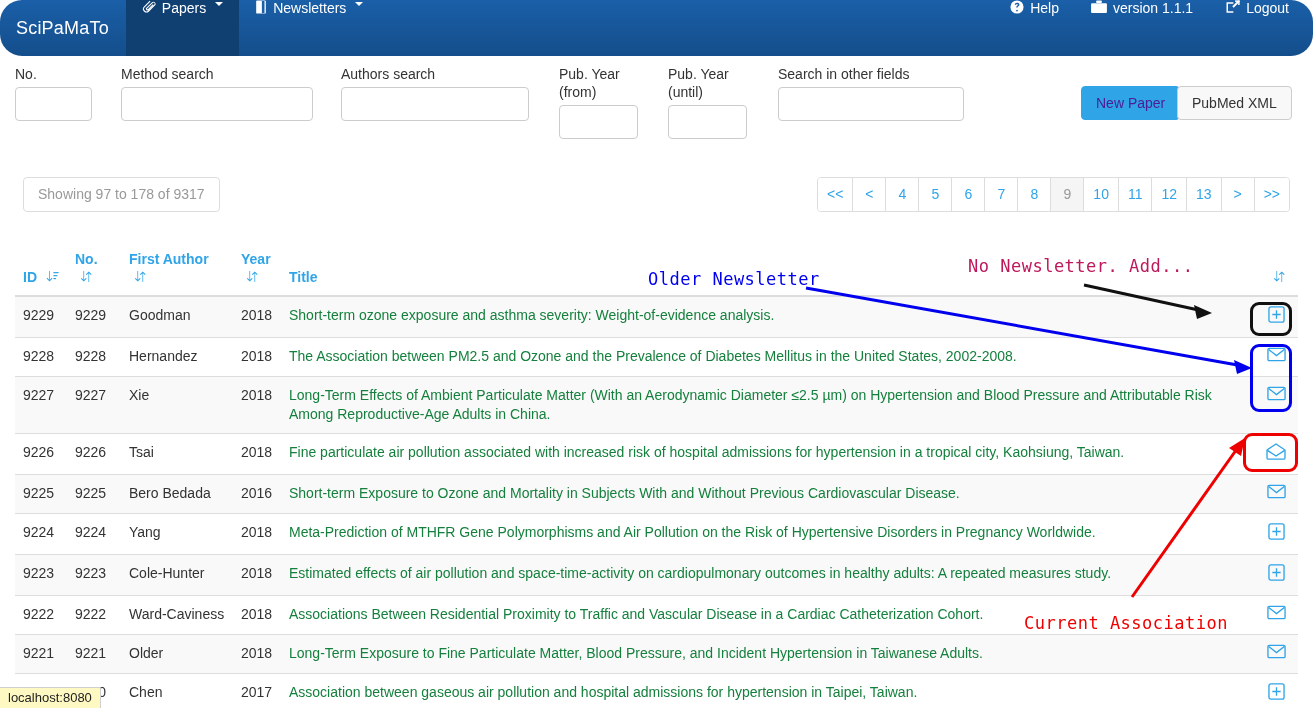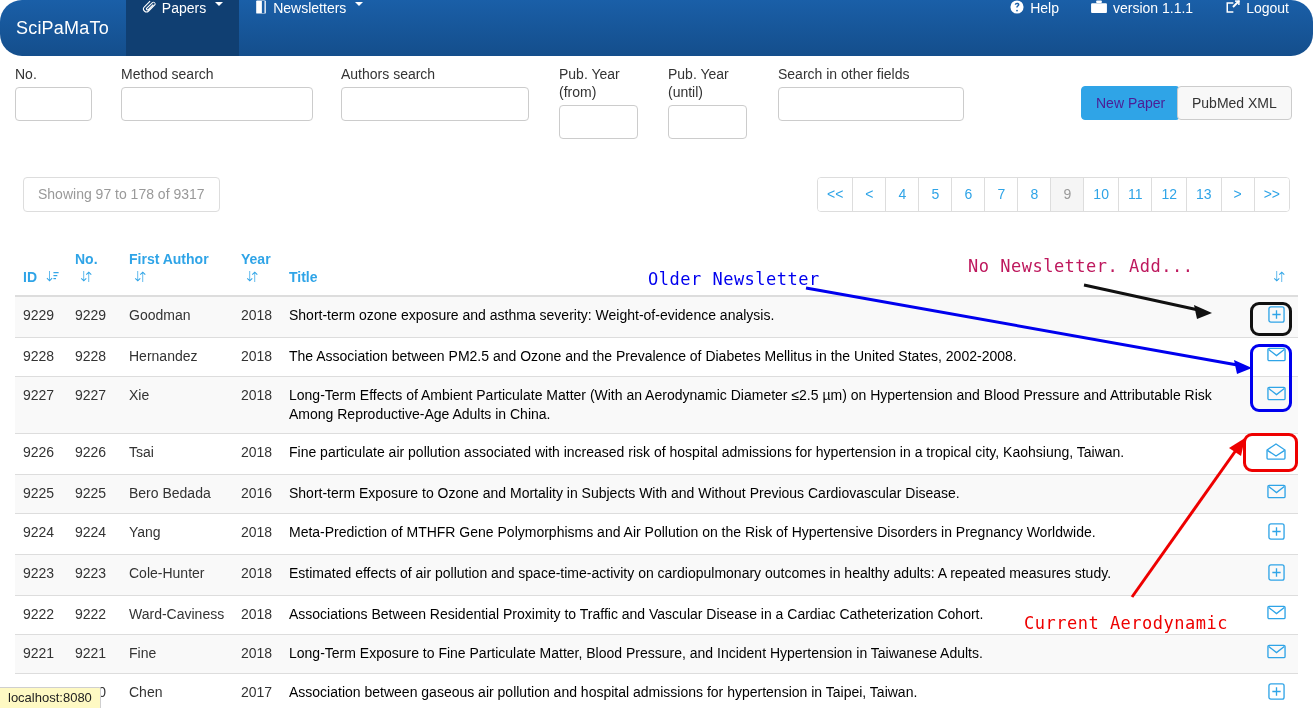--- a/index.html
+++ b/index.html
@@ -180,21 +180,21 @@
     padding: 9px 8px;
     font-size: 14px;
     color: #333333;
     border-top: 1px solid #dddddd;
     vertical-align: top;
     line-height: 19px;
   }
   table.papers tbody tr:nth-child(odd) { background: #f9f9f9; }
   table.papers tbody tr:nth-child(even) { background: #ffffff; }
   td.title a {
-    color: #000000;
+    color: #15803d;
     text-decoration: none;
     cursor: pointer;
     text-align: right;
   }
   td.act { text-align: center; padding-right: 12px; }
   .actbtn {
     display: inline-block;
     cursor: pointer;
     line-height: 0;
   }
@@ -520,21 +520,21 @@
           <td>2018</td>
           <td class="title"><a>Associations Between Residential Proximity to Traffic and Vascular Disease in a Cardiac Catheterization Cohort.</a></td>
           <td class="act"><span class="actbtn"><svg width="19" height="15" viewBox="0 0 20 15">
                 <rect x="1" y="1" width="18" height="13" rx="1.3" fill="none" stroke="#2fa4e7" stroke-width="1.4"></rect>
                 <path d="M1.8 2.2L10 8.6l8.2-6.4" fill="none" stroke="#2fa4e7" stroke-width="1.4"></path>
               </svg></span></td>
         </tr>
         <tr>
           <td>9221</td>
           <td>9221</td>
-          <td>Fine</td>
+          <td>Older</td>
           <td>2018</td>
           <td class="title"><a>Long-Term Exposure to Fine Particulate Matter, Blood Pressure, and Incident Hypertension in Taiwanese Adults.</a></td>
           <td class="act"><span class="actbtn"><svg width="19" height="15" viewBox="0 0 20 15">
                 <rect x="1" y="1" width="18" height="13" rx="1.3" fill="none" stroke="#2fa4e7" stroke-width="1.4"></rect>
                 <path d="M1.8 2.2L10 8.6l8.2-6.4" fill="none" stroke="#2fa4e7" stroke-width="1.4"></path>
               </svg></span></td>
         </tr>
         <tr>
           <td>9220</td>
           <td>9220</td>
@@ -558,20 +558,20 @@
 
     <line x1="1084" y1="285" x2="1203" y2="311" stroke="#111111" stroke-width="3"></line>
     <polygon points="1212,313 1194,305 1197,319" fill="#111111"></polygon>
 
     <line x1="1132" y1="597" x2="1239" y2="446" stroke="#ee0000" stroke-width="3"></line>
     <polygon points="1245,438 1229,448 1241,456" fill="#ee0000"></polygon>
   </svg>
 
   <div class="anno anno-blue" style="left:615px; top:269px;margin-left:33px;">Older Newsletter</div>
   <div class="anno anno-black" style="left:968px; top:256px;">No Newsletter. Add...</div>
-  <div class="anno anno-red" style="left:1024px; top:613px;">Current Aerodynamic</div>
+  <div class="anno anno-red" style="left:1024px; top:613px;">Current Association</div>
 
   <div class="hl hl-black" style="left:1250px; top:302px; width:42px; height:34px;"></div>
   <div class="hl hl-blue" style="left:1250px; top:344px; width:42px; height:68px;"></div>
   <div class="hl hl-red" style="left:1243px; top:433px; width:55px; height:39px;"></div>
 </div>
 
 <div class="statusbar">localhost:8080</div>
 
 </body></html>

